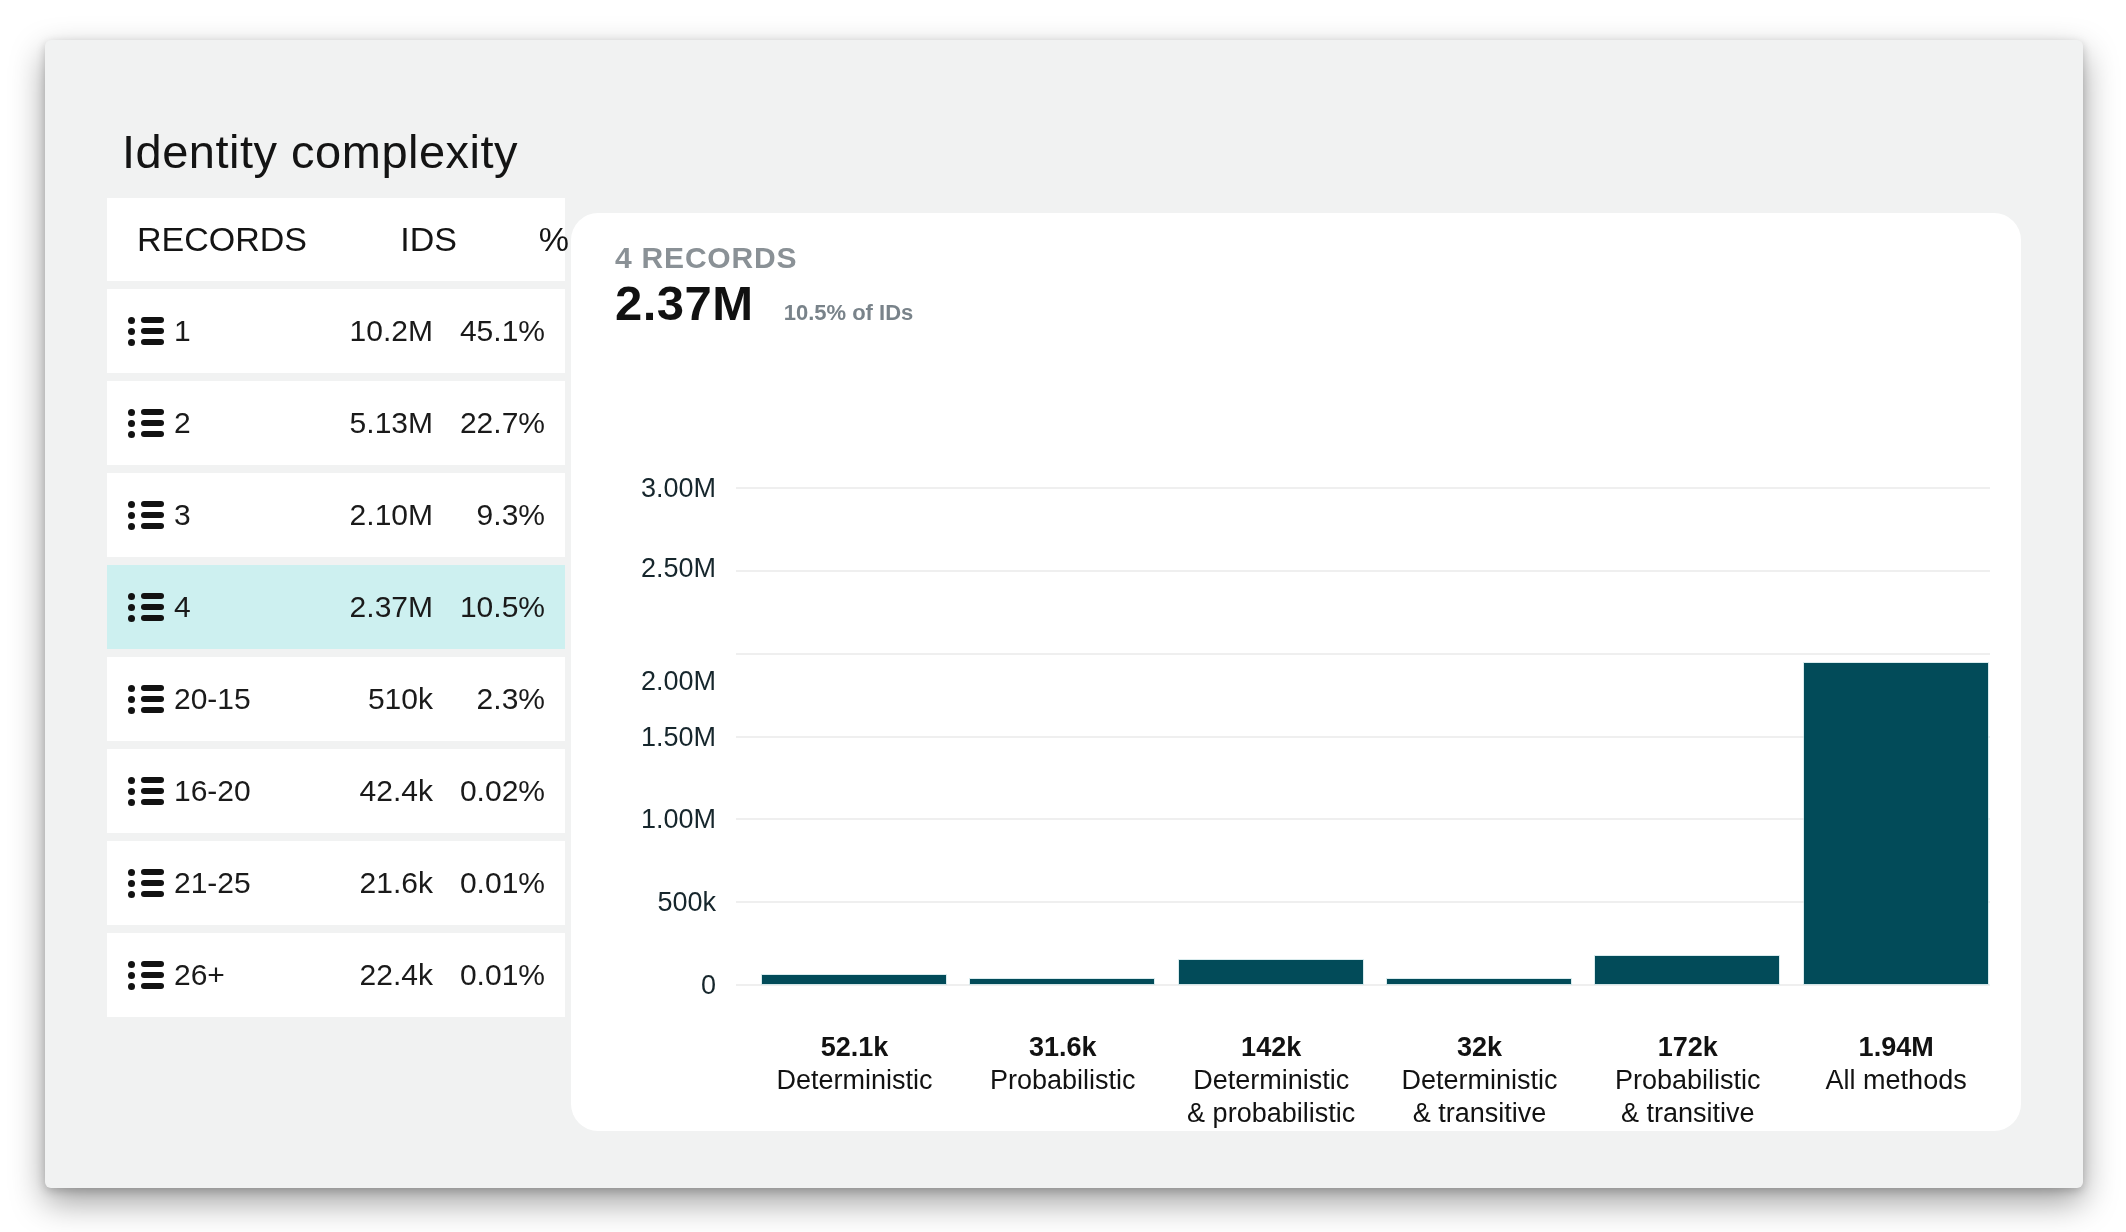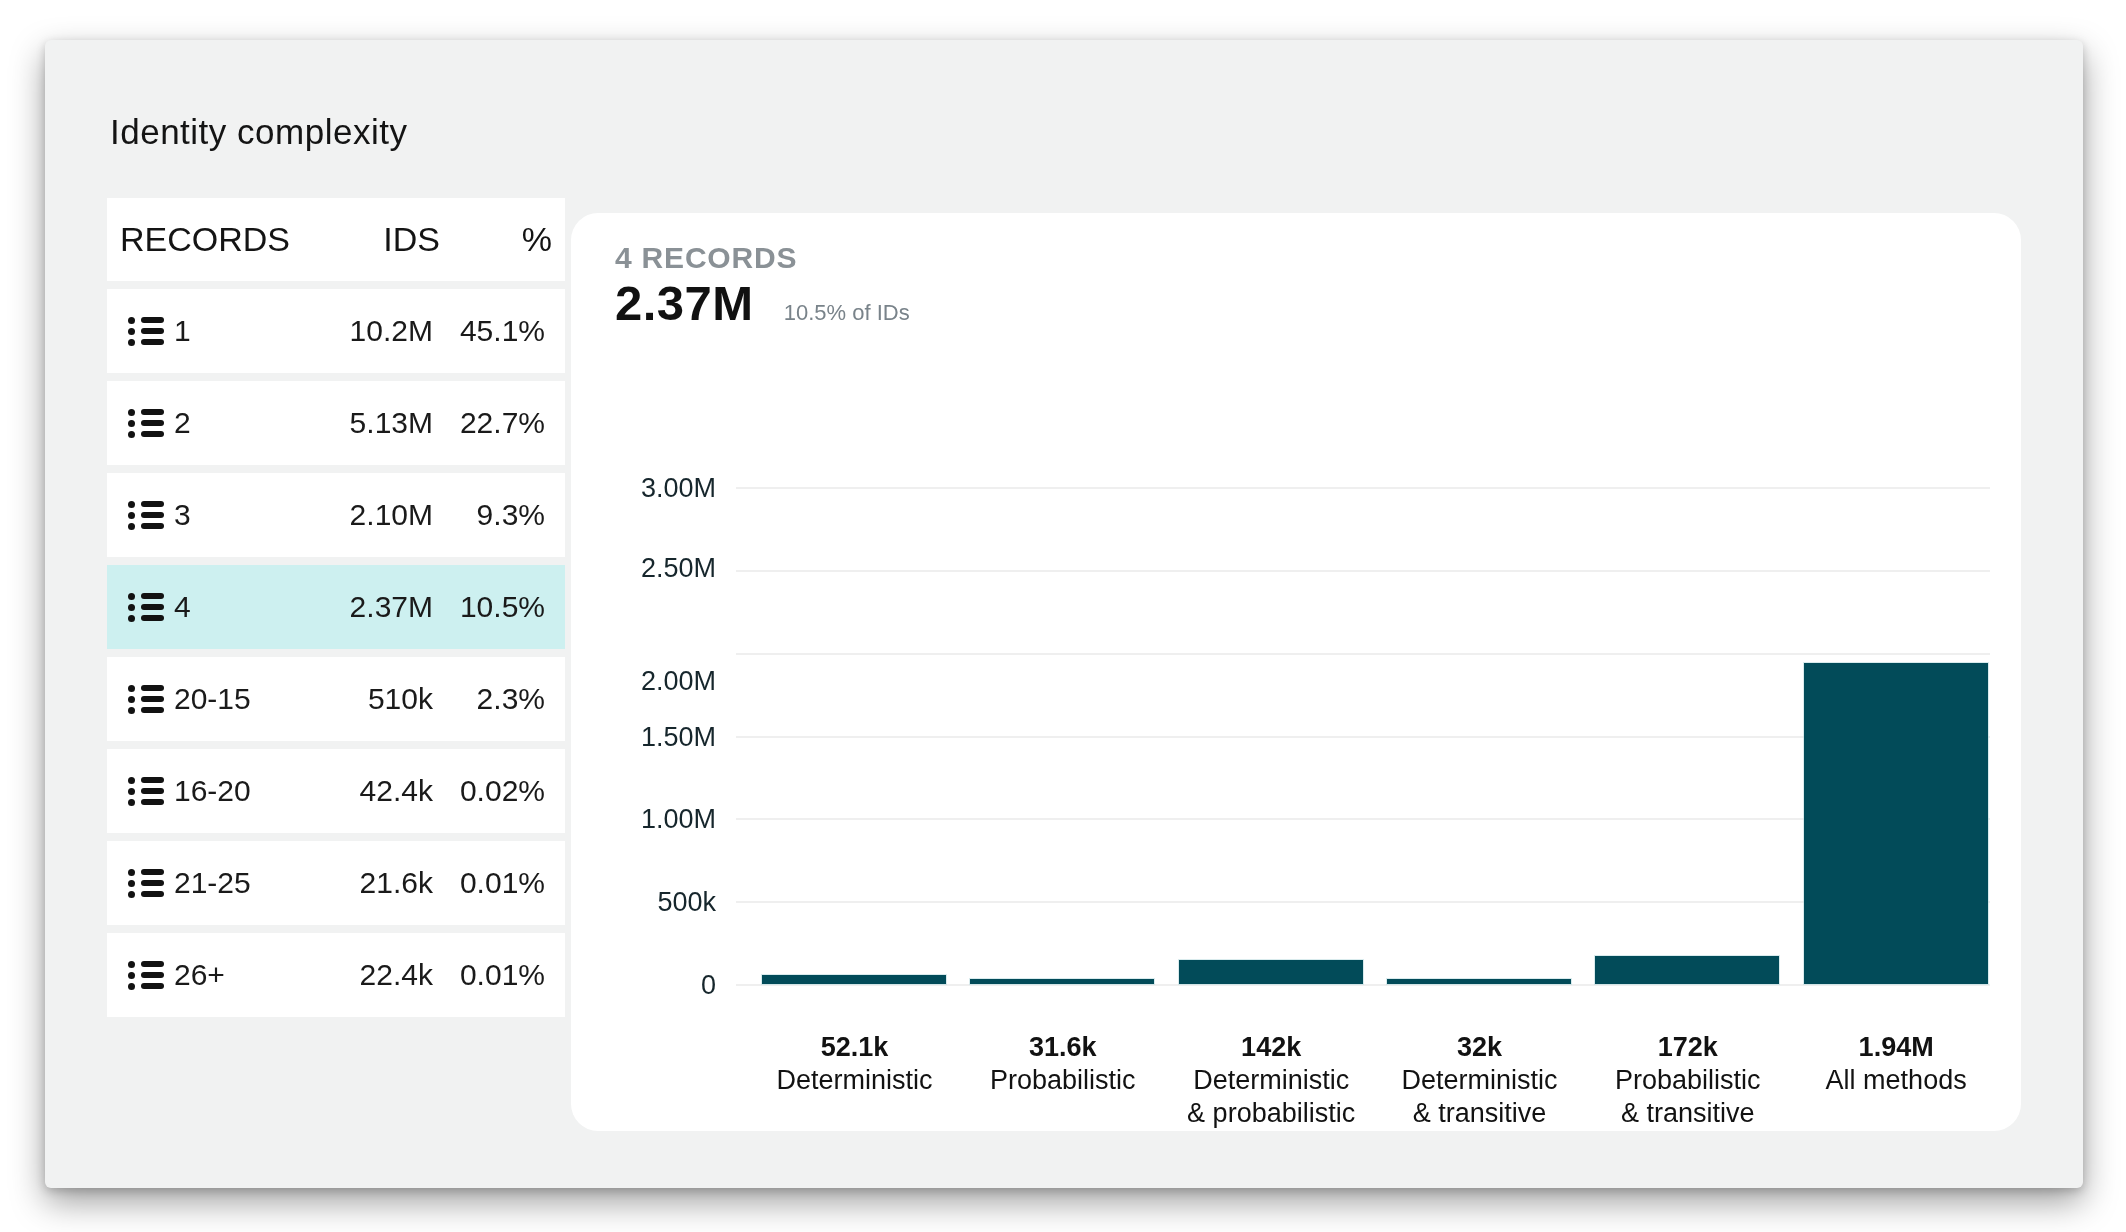--- a/index.html
+++ b/index.html
@@ -1,45 +1,45 @@
 <!DOCTYPE html>
 <html><head>
 <meta charset="utf-8">
 <style>
   html,body{margin:0;padding:0;background:#ffffff;font-family:"Liberation Sans", sans-serif;}
   .stage{position:relative;width:2126px;height:1232px;background:#ffffff;overflow:hidden;}
   .card{position:absolute;left:45px;top:40px;width:2038px;height:1148px;background:#F1F2F2;
         border-radius:6px;box-shadow:0 14px 34px rgba(0,0,0,.38),0 3px 10px rgba(0,0,0,.18);}
-  .card-title{position:absolute;left:65px;top:72px;margin:0;font-size:35px;font-weight:500;
+  .card-title{position:absolute;left:65px;top:72px;margin:12px;font-size:47px;font-weight:500;
         color:#141414;letter-spacing:.5px;}
 
   
   .rtable{position:absolute;left:62px;top:158px;width:458px;}
   .thead{height:83px;background:#ffffff;display:grid;grid-template-columns:1fr 150px 112px;
-        align-items:center;padding:0 20px 0 13px;box-sizing:border-box;}
+        align-items:center;padding:0 20px 0 30px;box-sizing:border-box;}
   .th{font-size:34px;font-weight:500;color:#141414;}
   .th-ids,.th-pct{text-align:right;}
   .trow{height:84px;margin-top:8px;background:#ffffff;display:grid;
         grid-template-columns:46px 109px 150px 112px;align-items:center;
         padding:0 20px 0 21px;box-sizing:border-box;cursor:pointer;}
   .trow.selected{background:#CDF0F0;}
   .cell{font-size:30px;color:#1a1a1a;}
   .c-ids,.c-pct{text-align:right;}
   .licon{width:36px;display:flex;flex-direction:column;gap:5px;}
   .licon i{display:flex;align-items:center;gap:6px;height:6px;}
   .licon i::before{content:"";width:7px;height:7px;border-radius:50%;background:#121212;}
   .licon i::after{content:"";flex:1;height:6px;border-radius:3px;background:#121212;}
 
   
   .panel{position:absolute;left:526px;top:173px;width:1450px;height:918px;background:#ffffff;border-radius:27px;}
   .eyebrow{position:absolute;left:44px;top:28px;font-size:30px;font-weight:600;
         color:#8A9196;letter-spacing:.8px;}
   .detail-line{position:absolute;left:44px;top:62px;display:flex;align-items:baseline;gap:30px;}
   .detail-value{font-size:49px;font-weight:700;color:#111111;letter-spacing:.5px;}
-  .detail-sub{font-size:22px;font-weight:400;color:#79838A;}
+  .detail-sub{font-size:22px;font-weight:700;color:#79838A;}
   .gridline{position:absolute;height:2px;background:#EFEFEF;}
   .ytick{position:absolute;width:145px;text-align:right;font-size:27px;color:#16262C;
         transform:translateY(-50%);}
   .bar{position:absolute;background:#024B59;box-shadow:0 0 0 1px rgba(185,218,223,.55);}
   .xlab{position:absolute;width:209px;text-align:center;line-height:33px;color:#121212;}
   .xval{font-size:27px;font-weight:700;}
   .xcat{font-size:27px;font-weight:400;}
 </style>
 </head>
 <body>

